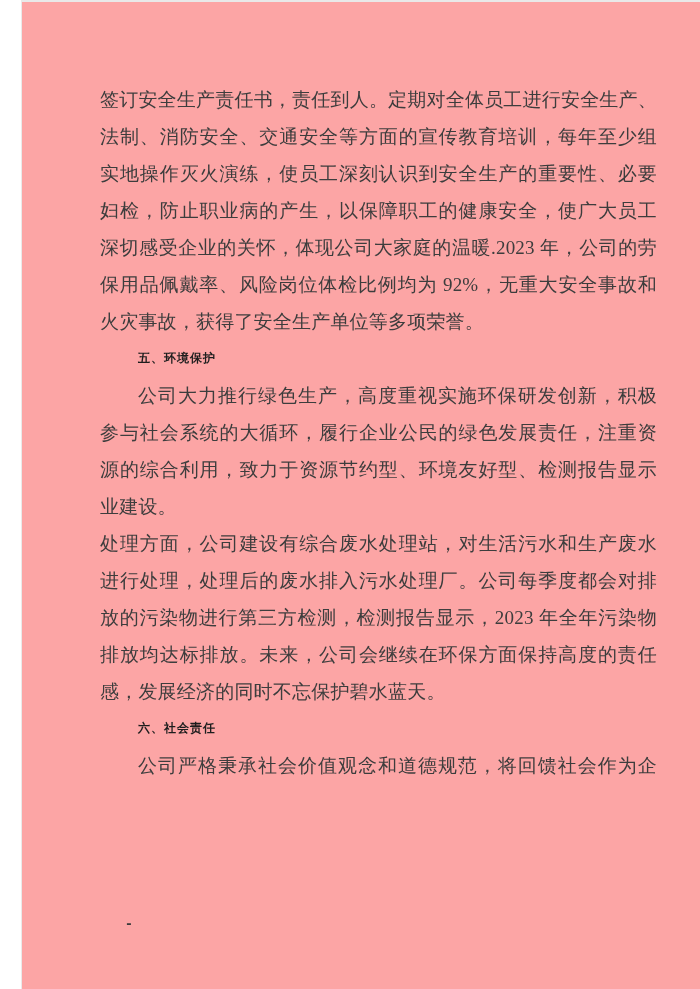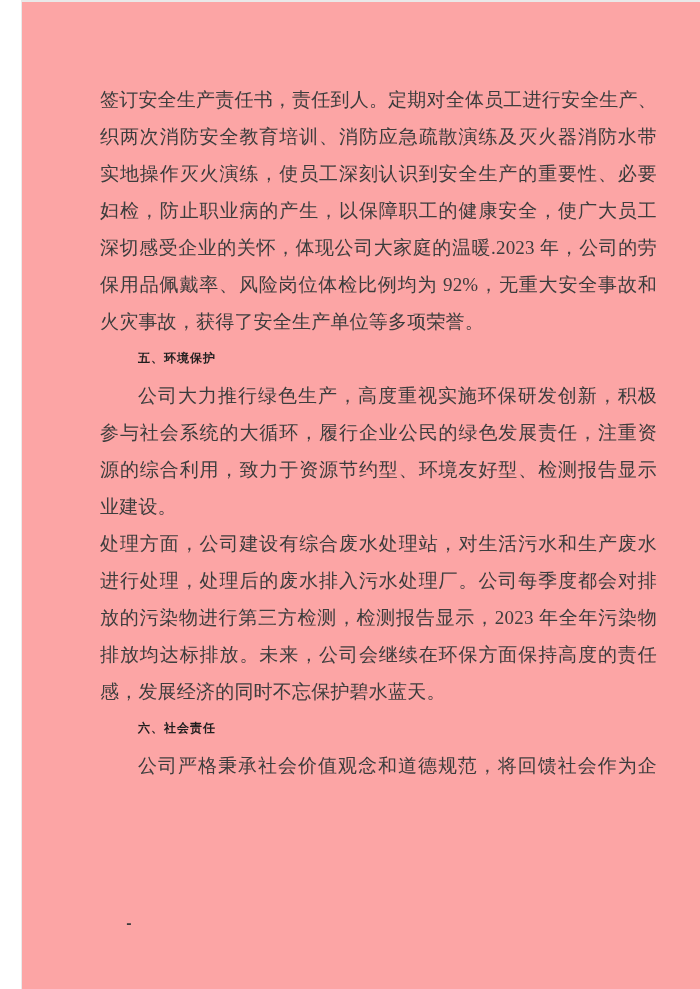--- a/index.html
+++ b/index.html
@@ -62,21 +62,21 @@
   }
 </style>
 </head>
 <body>
 
 <div class="page">
   <div class="content">
 
     <div class="para">
       <div class="line">签订安全生产责任书，责任到人。定期对全体员工进行安全生产、</div>
-      <div class="line">织两次消防安全教育培训、消防应急疏散演练及灭火器消防水带</div>
+      <div class="line">法制、消防安全、交通安全等方面的宣传教育培训，每年至少组</div>
       <div class="line">实地操作灭火演练，使员工深刻认识到安全生产的重要性、必要</div>
       <div class="line">妇检，防止职业病的产生，以保障职工的健康安全，使广大员工</div>
       <div class="line">深切感受企业的关怀，体现公司大家庭的温暖.2023 年，公司的劳</div>
       <div class="line">保用品佩戴率、风险岗位体检比例均为 92%，无重大安全事故和</div>
       <div class="line last">火灾事故，获得了安全生产单位等多项荣誉。</div>
     </div>
 
     <h2 class="heading">五、环境保护</h2>
 
     <div class="para">

